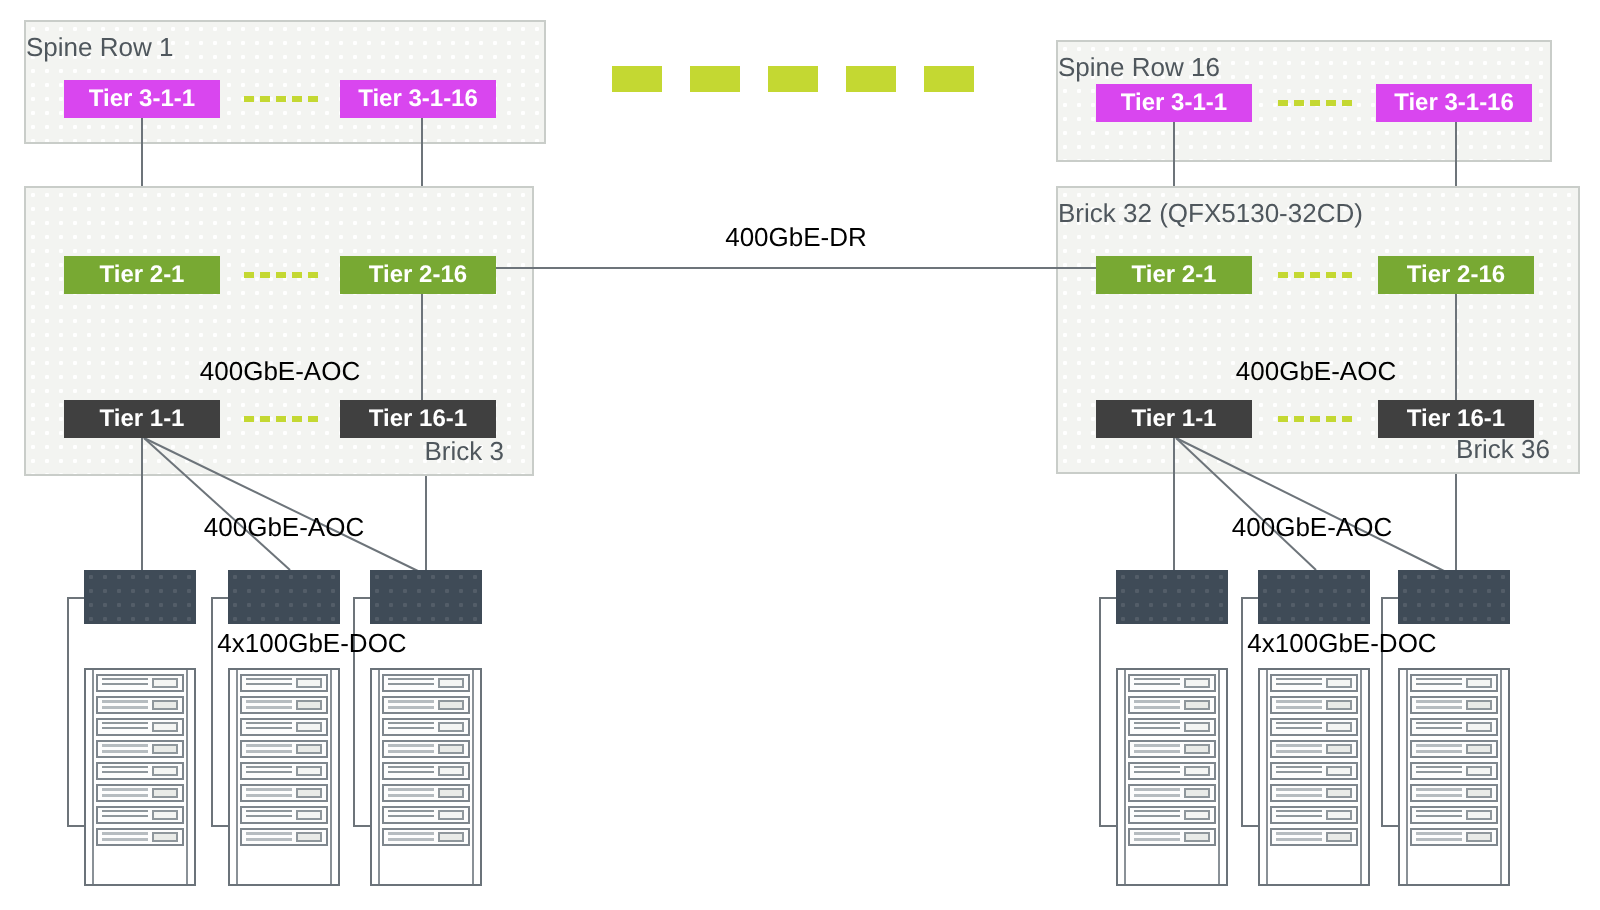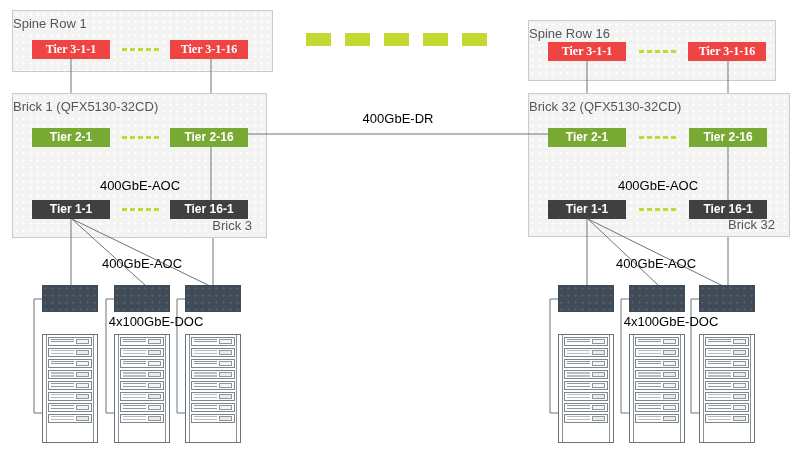--- a/index.html
+++ b/index.html
@@ -23,21 +23,21 @@
   }
   .corner-label{
     position:absolute;right:14px;bottom:4px;font-size:13px;color:#4f575d;white-space:nowrap;
   }
   
   .chip{
     position:absolute;width:78px;height:19px;line-height:19px;
     text-align:center;font-size:12px;font-weight:bold;color:#ffffff;
     white-space:nowrap;box-sizing:border-box;
   }
-  .chip.tier3{background:#ef4444;font-family:Liberation Serif, serif;}
+  .chip.tier3{background:#d946ef;}
   .chip.tier2{background:#78a933;}
   .chip.tier1{background:#404040;}
   
   .dash-row{position:absolute;display:flex;}
   .dash-row.small{gap:3px;}
   .dash-row.small .dash{width:5px;height:3px;background:#c4d832;}
   .dash-row.big{gap:14px;}
   .dash-row.big .dash{width:25px;height:13px;background:#c4d832;}
   
   .link-label{
@@ -86,26 +86,25 @@
 
 <div class="canvas">
 
   <div class="panel" style="left:12px;top:10px;width:261px;height:62px;">
     <div class="panel-title">Spine Row 1</div>
   </div>
   <div class="panel" style="left:528px;top:20px;width:248px;height:61px;">
     <div class="panel-title">Spine Row 16</div>
   </div>
   <div class="panel" style="left:12px;top:93px;width:255px;height:145px;">
-    <div class="panel-title">Brick 1 (QFX5130-32CD)</div>
     <div class="corner-label">Brick 3</div>
   </div>
   <div class="panel" style="left:528px;top:93px;width:262px;height:144px;">
     <div class="panel-title">Brick 32 (QFX5130-32CD)</div>
-    <div class="corner-label">Brick 32</div>
+    <div class="corner-label">Brick 36</div>
   </div>
 
   <svg class="wires" width="800" height="455">
 
     <line x1="71" y1="59" x2="71" y2="93"></line>
     <line x1="211" y1="59" x2="211" y2="93"></line>
     <line x1="587" y1="61" x2="587" y2="93"></line>
     <line x1="728" y1="61" x2="728" y2="93"></line>
 
     <line x1="211" y1="147" x2="211" y2="200"></line>

